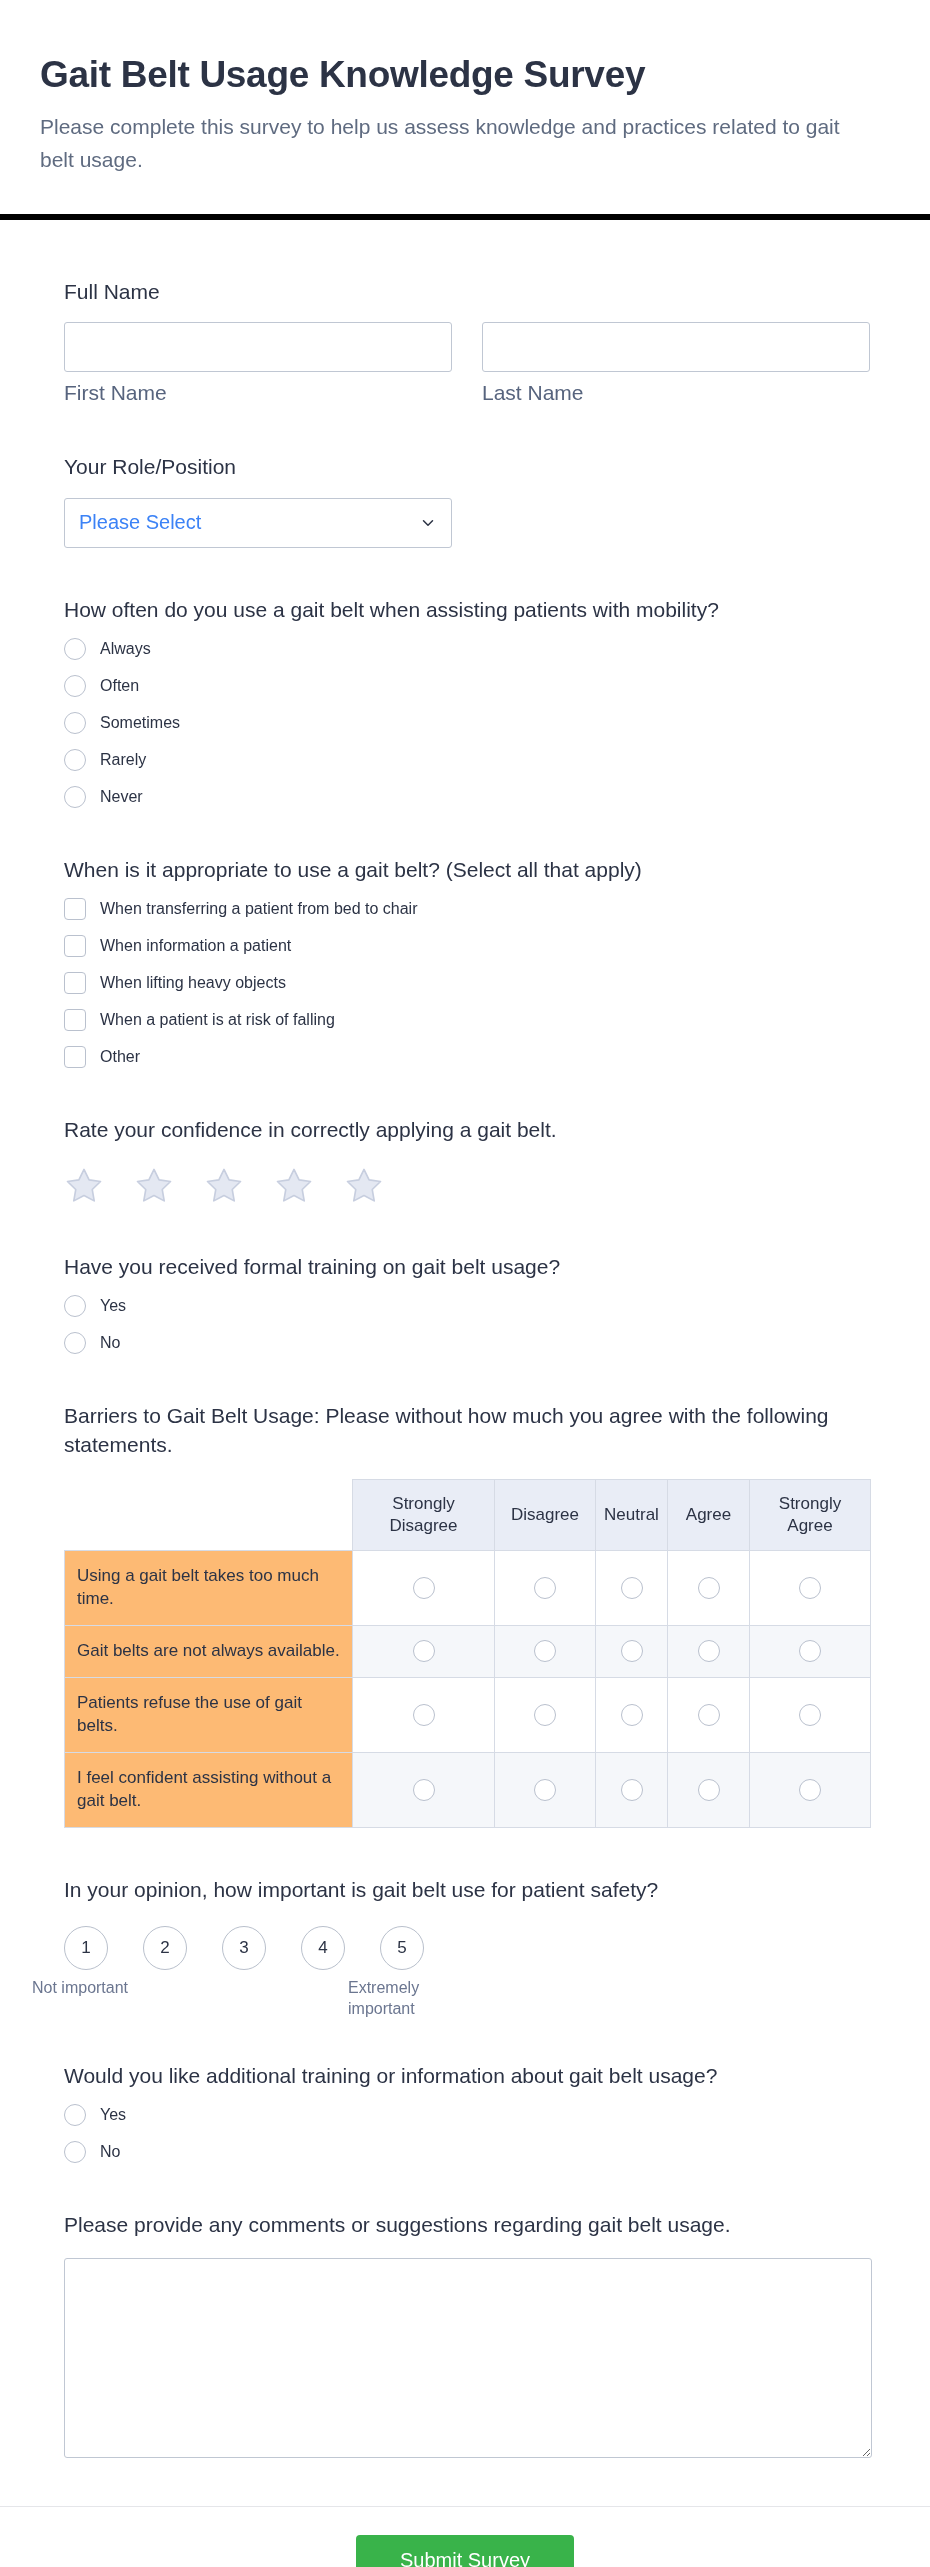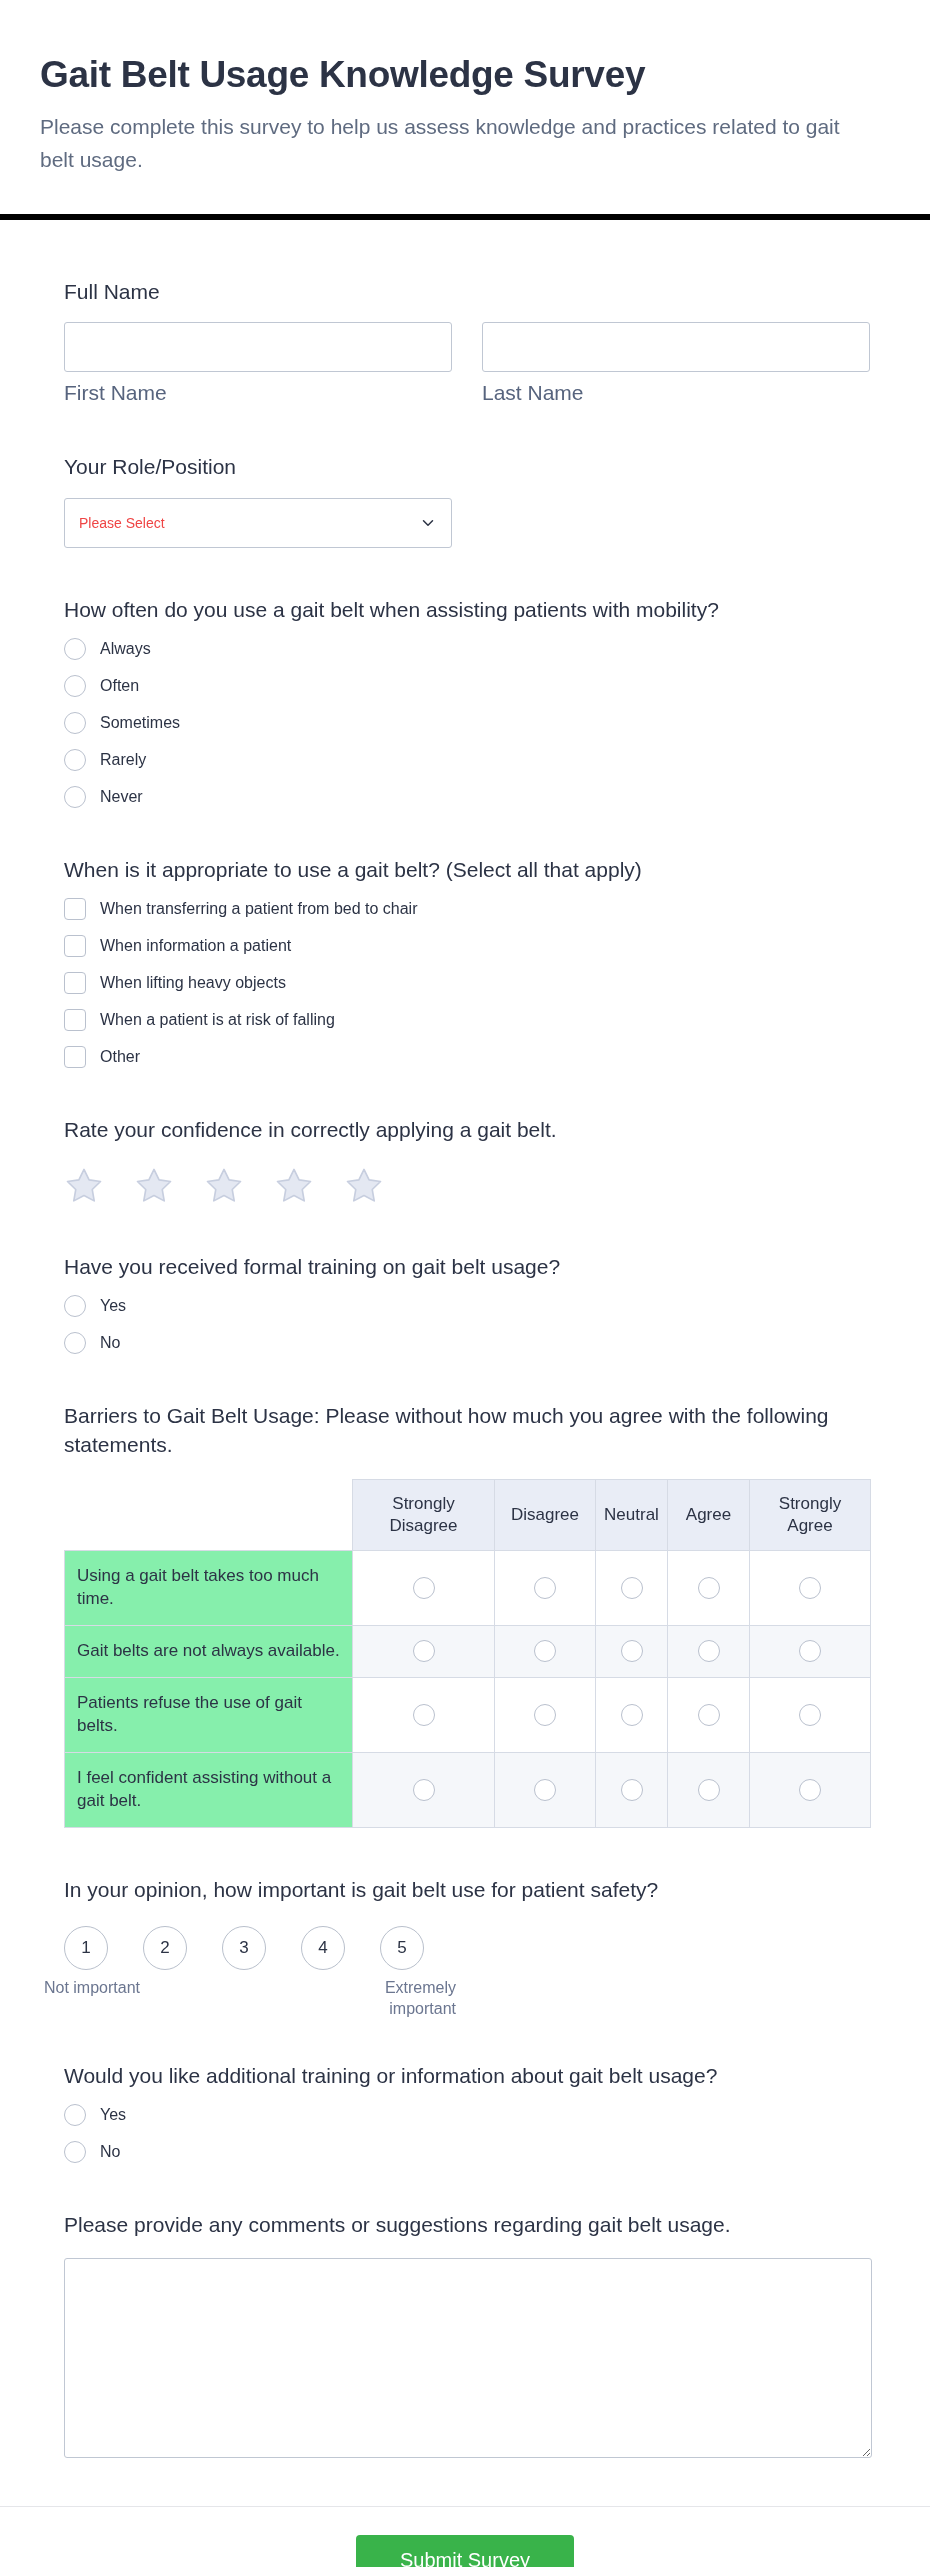--- a/index.html
+++ b/index.html
@@ -32,21 +32,21 @@
     font-family: "Liberation Sans", sans-serif;
   }
   .sublabel { margin-top: 9px; font-size: 21px; color: #57647e; }
 
   
   .select {
     margin-top: 16px; width: 388px; height: 50px; border: 1px solid #c0c7d3; border-radius: 3px;
     background: #fff; display: flex; align-items: center; justify-content: space-between;
     padding: 0 14px; cursor: pointer;
   }
-  .select-placeholder { font-size: 14px; color: #ef4444; }
+  .select-placeholder { font-size: 20px; color: #3b82f6; }
   .chevron { flex: 0 0 auto; }
 
   
   .options { margin-top: 14px; }
   .option { display: flex; align-items: center; margin-bottom: 15px; cursor: pointer; }
   .option:last-child { margin-bottom: 0; }
   .radio, .checkbox {
     width: 22px; height: 22px; border: 1px solid #bac1ce; background: #fff; flex: 0 0 auto;
     display: inline-block;
   }
@@ -60,38 +60,38 @@
 
   
   .matrix { border-collapse: collapse; table-layout: fixed; width: 806px; margin-top: 20px; }
   .matrix th, .matrix td { border: 1px solid #d6dbe5; }
   .matrix th.corner { border: none; background: transparent; }
   .matrix thead th {
     background: #e9edf6; font-size: 17px; font-weight: 400; color: #2c3345;
     text-align: center; padding: 13px 5px; line-height: 1.3;
   }
   .matrix tbody th.row-label {
-    background: #86efac; font-size: 17px; font-weight: 400; color: #2c3345;
+    background: #fdba74; font-size: 17px; font-weight: 400; color: #2c3345;
     text-align: left; padding: 14px 12px; line-height: 1.35;
   }
   .matrix tbody td { text-align: center; vertical-align: middle; padding: 11px 0; background: #fff; cursor: pointer; }
   .matrix tbody tr:nth-child(even) td { background: #f5f7fa; }
   .matrix td .radio { vertical-align: middle; }
 
   
   .scale-row { display: flex; margin-top: 22px; padding-bottom: 44px; }
   .scale-item { position: relative; width: 44px; margin-right: 35px; }
   .scale-circle {
     width: 44px; height: 44px; border: 1px solid #b9c0cc; border-radius: 50%;
     background: #fff; display: flex; align-items: center; justify-content: center;
     font-size: 17px; color: #2c3345; cursor: pointer;
   }
   .scale-sub {
     position: absolute; top: 52px; left: 50%; transform: translateX(-50%);
-    width: 108px; text-align: right; font-size: 16px; line-height: 1.3; color: #6b7690;
+    width: 108px; text-align: left; font-size: 16px; line-height: 1.3; color: #6b7690;
   }
 
   
   .comments-area {
     margin-top: 18px; width: 808px; height: 200px; border: 1px solid #c0c7d3; border-radius: 3px;
     font-size: 19px; padding: 12px 14px; color: #2c3345; outline: none; resize: both;
     font-family: "Liberation Sans", sans-serif;
   }
 
   

